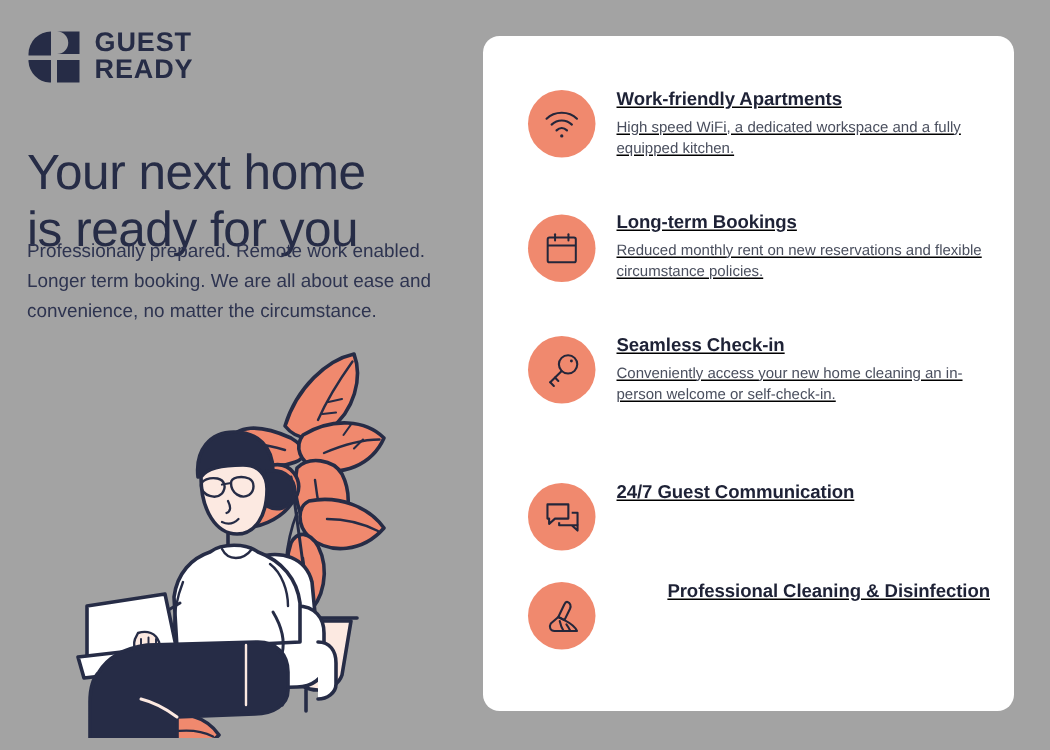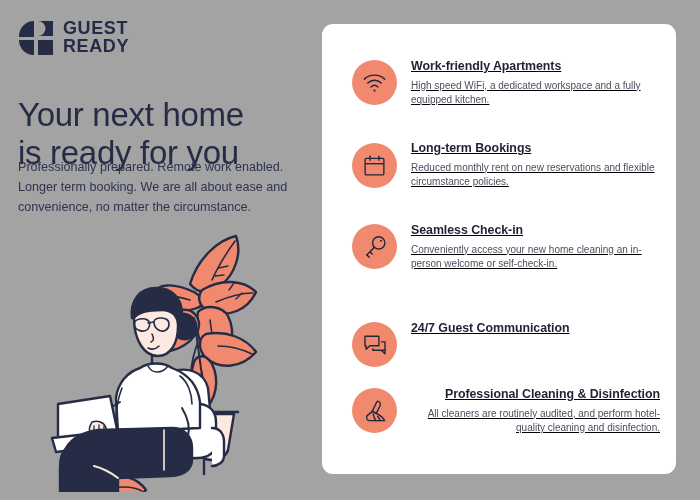--- a/index.html
+++ b/index.html
@@ -325,18 +325,17 @@
       <div class="feature-icon-wrap">
         <svg width="26" height="26" viewBox="0 0 28 28" fill="none" stroke="#24263A" stroke-width="1.5" stroke-linecap="round" stroke-linejoin="round">
           <path d="M17.6 3.6 C19.6 4.4 20.3 6.4 19.4 8.4 L15.4 16.6 L11 14.4 L15.2 5.6 C16 3.9 16.8 3.3 17.6 3.6 Z"></path>
           <path d="M11 14.4 L15.4 16.6 C20.8 19.4 23.4 22 24.4 24.4 L8.2 24.4 C5.4 24.4 4 21.6 5.6 19 Z"></path>
           <path d="M12 17.2 C12.6 20 13.6 22.6 14.8 24.4"></path>
           <path d="M16.8 19.6 C18 21.2 19 22.9 19.6 24.4"></path>
         </svg>
       </div>
       <div class="feature-text">
         <div class="feature-title">Professional Cleaning &amp; Disinfection</div>
-        <div class="feature-desc">All cleaners are routinely audited, and perform hotel-quality cleaning and disinfection.</div>
       </div>
     </div>
 
   </div>
 </div>
 
 </body></html>

